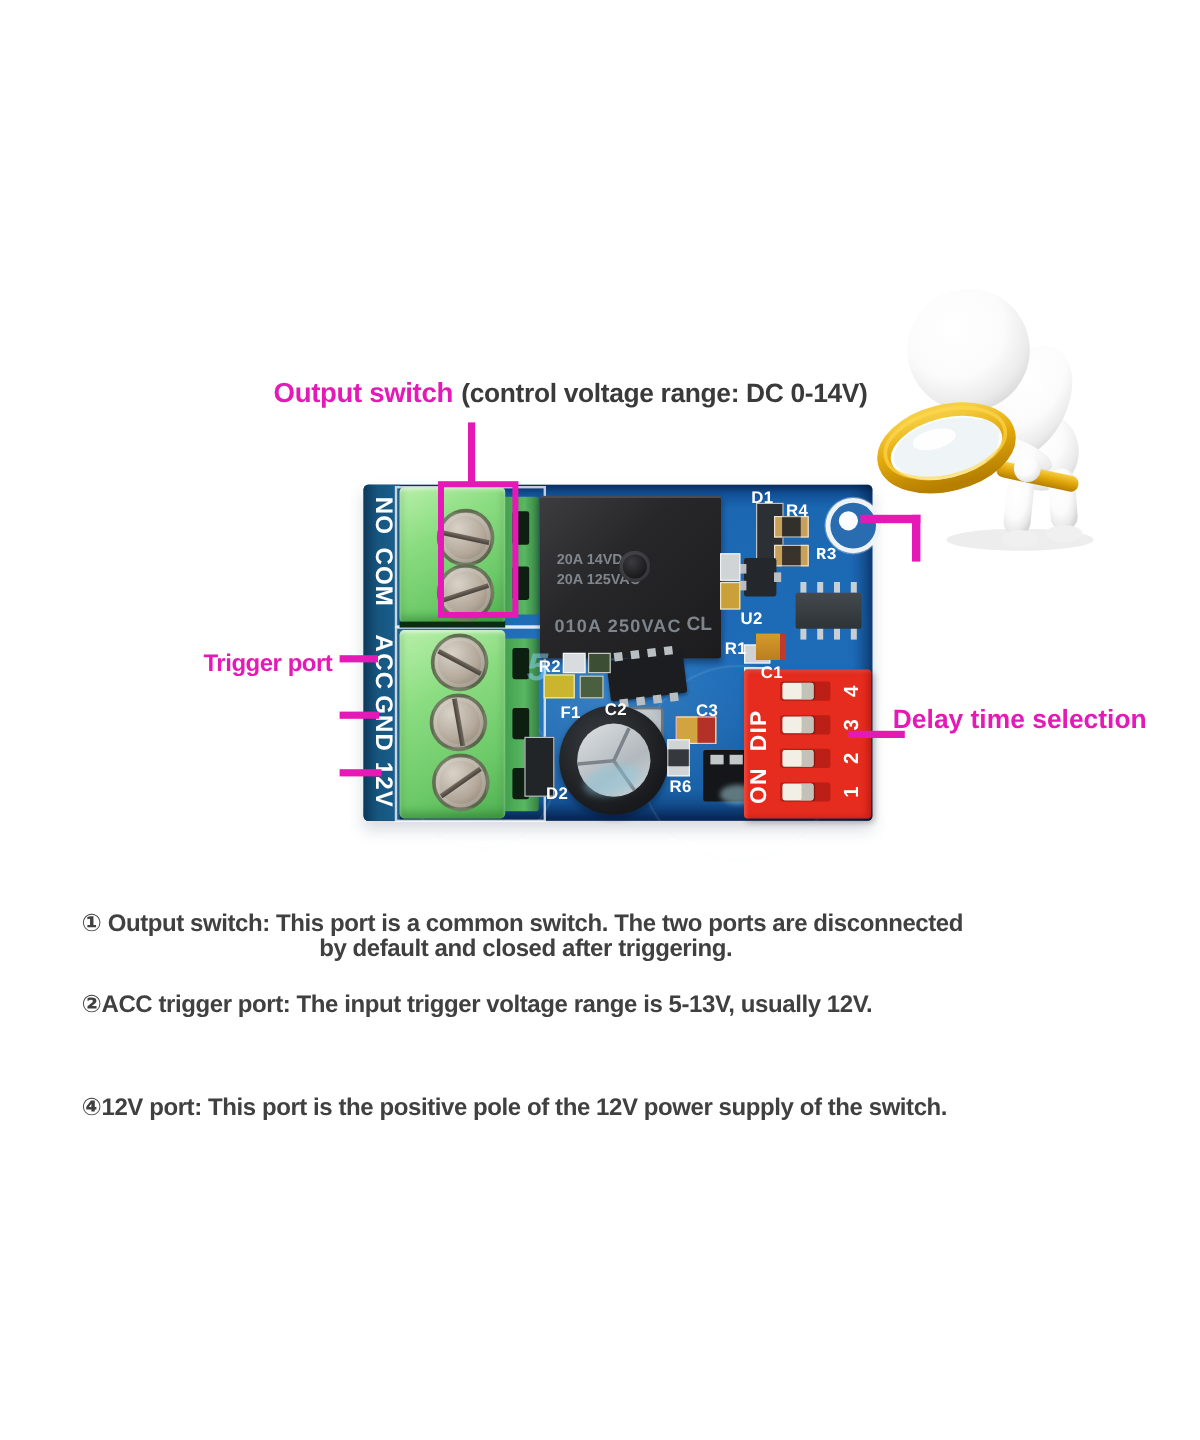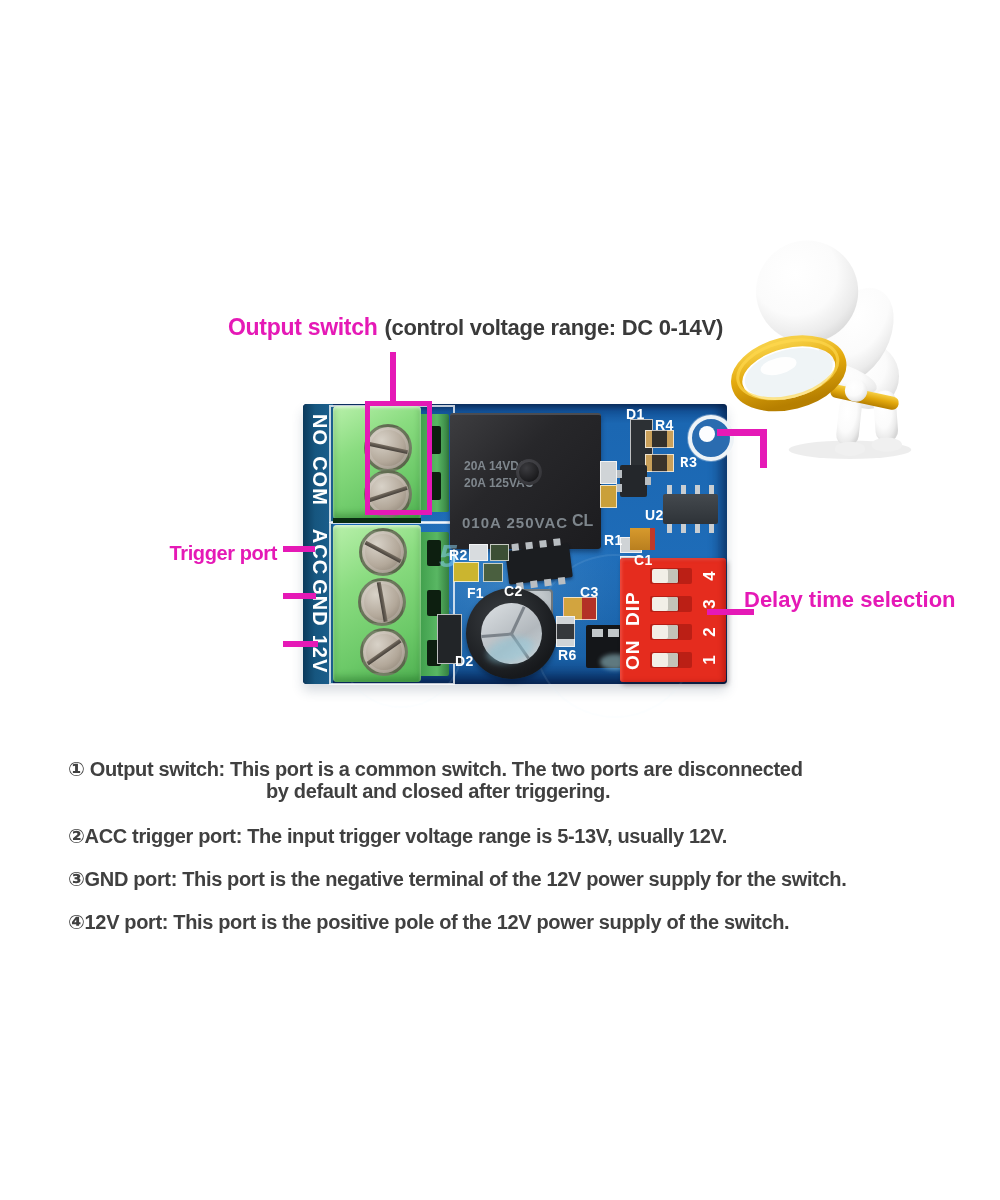--- a/index.html
+++ b/index.html
@@ -166,21 +166,21 @@
     <span class="ref" style="left:377px;top:51px;font-family:Liberation Mono, monospace;">R3</span>
     <div class="hole-outer">
         <div class="hole-inner"></div>
       </div>
 
     <div class="abs" style="left:317px;top:61px;width:27px;height:32px;background:#24272b;border-radius:2px;"></div>
     <div class="abs" style="left:313px;top:66px;width:6px;height:8px;background:#b9bec2;"></div>
     <div class="abs" style="left:313px;top:80px;width:6px;height:8px;background:#b9bec2;"></div>
     <div class="abs" style="left:342px;top:73px;width:6px;height:8px;background:#b9bec2;"></div>
 
-    <span class="ref" style="left:342px;top:103px;">U2</span>
+    <span class="ref" style="left:314px;top:103px;">U2</span>
     <div class="abs" style="left:364px;top:81px;width:5px;height:9px;background:#c9ced2;"></div>
     <div class="abs" style="left:378px;top:81px;width:5px;height:9px;background:#c9ced2;"></div>
     <div class="abs" style="left:392px;top:81px;width:5px;height:9px;background:#c9ced2;"></div>
     <div class="abs" style="left:406px;top:81px;width:5px;height:9px;background:#c9ced2;"></div>
     <div class="abs" style="left:360px;top:90px;width:55px;height:30px;background:linear-gradient(180deg,#44494e,#2e3338);border-radius:2px;"></div>
     <div class="abs" style="left:364px;top:120px;width:5px;height:9px;background:#c9ced2;"></div>
     <div class="abs" style="left:378px;top:120px;width:5px;height:9px;background:#c9ced2;"></div>
     <div class="abs" style="left:392px;top:120px;width:5px;height:9px;background:#c9ced2;"></div>
     <div class="abs" style="left:406px;top:120px;width:5px;height:9px;background:#c9ced2;"></div>
 
@@ -267,16 +267,15 @@
   <div class="line" style="left:283px;top:641px;width:35px;height:6px;"></div>
 
   <div class="line" style="left:717px;top:429px;width:50px;height:7px;"></div>
   <div class="line" style="left:760px;top:429px;width:7px;height:39px;"></div>
   <div class="right-label" style="left:744px;top:587px;font-size:22px;">Delay time selection</div>
   <div class="line" style="left:707px;top:609px;width:47px;height:6px;"></div>
 
   <div class="note" style="left:68px;top:757px;"><span>① </span><span>Output switch: This port is a common switch. The two ports are disconnected</span></div>
   <div class="note" style="left:266px;top:780px;">by default and closed after triggering.</div>
   <div class="note" style="left:68px;top:824px;"><span>②</span><span>ACC trigger port: The input trigger voltage range is 5-13V, usually 12V.</span></div>
-  <div class="note" style="left:68px;top:867px;"><span>③</span><span>GND port: This port is the negative terminal of the 12V power supply for the switch.</span></div>
   <div class="note" style="left:68px;top:910px;"><span>④</span><span>12V port: This port is the positive pole of the 12V power supply of the switch.</span></div>
 
 </div>
 
 </body></html>

